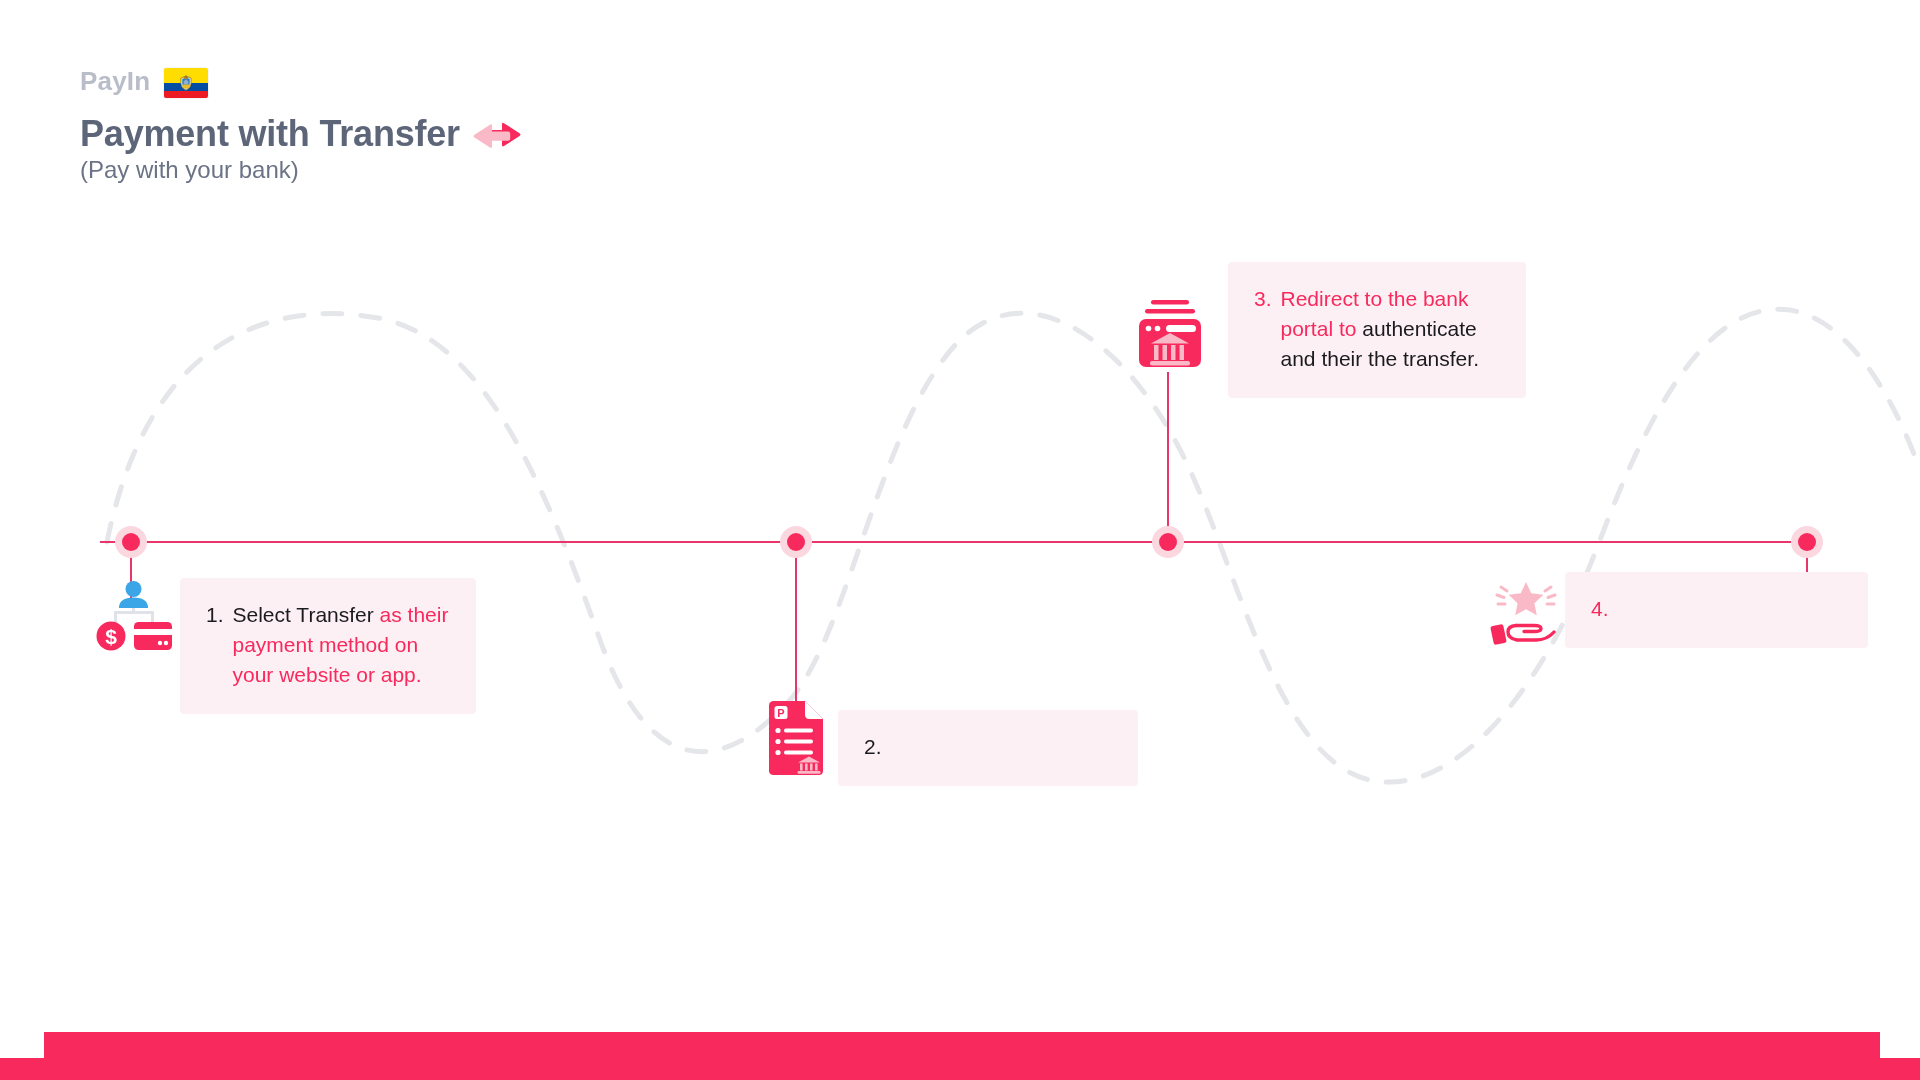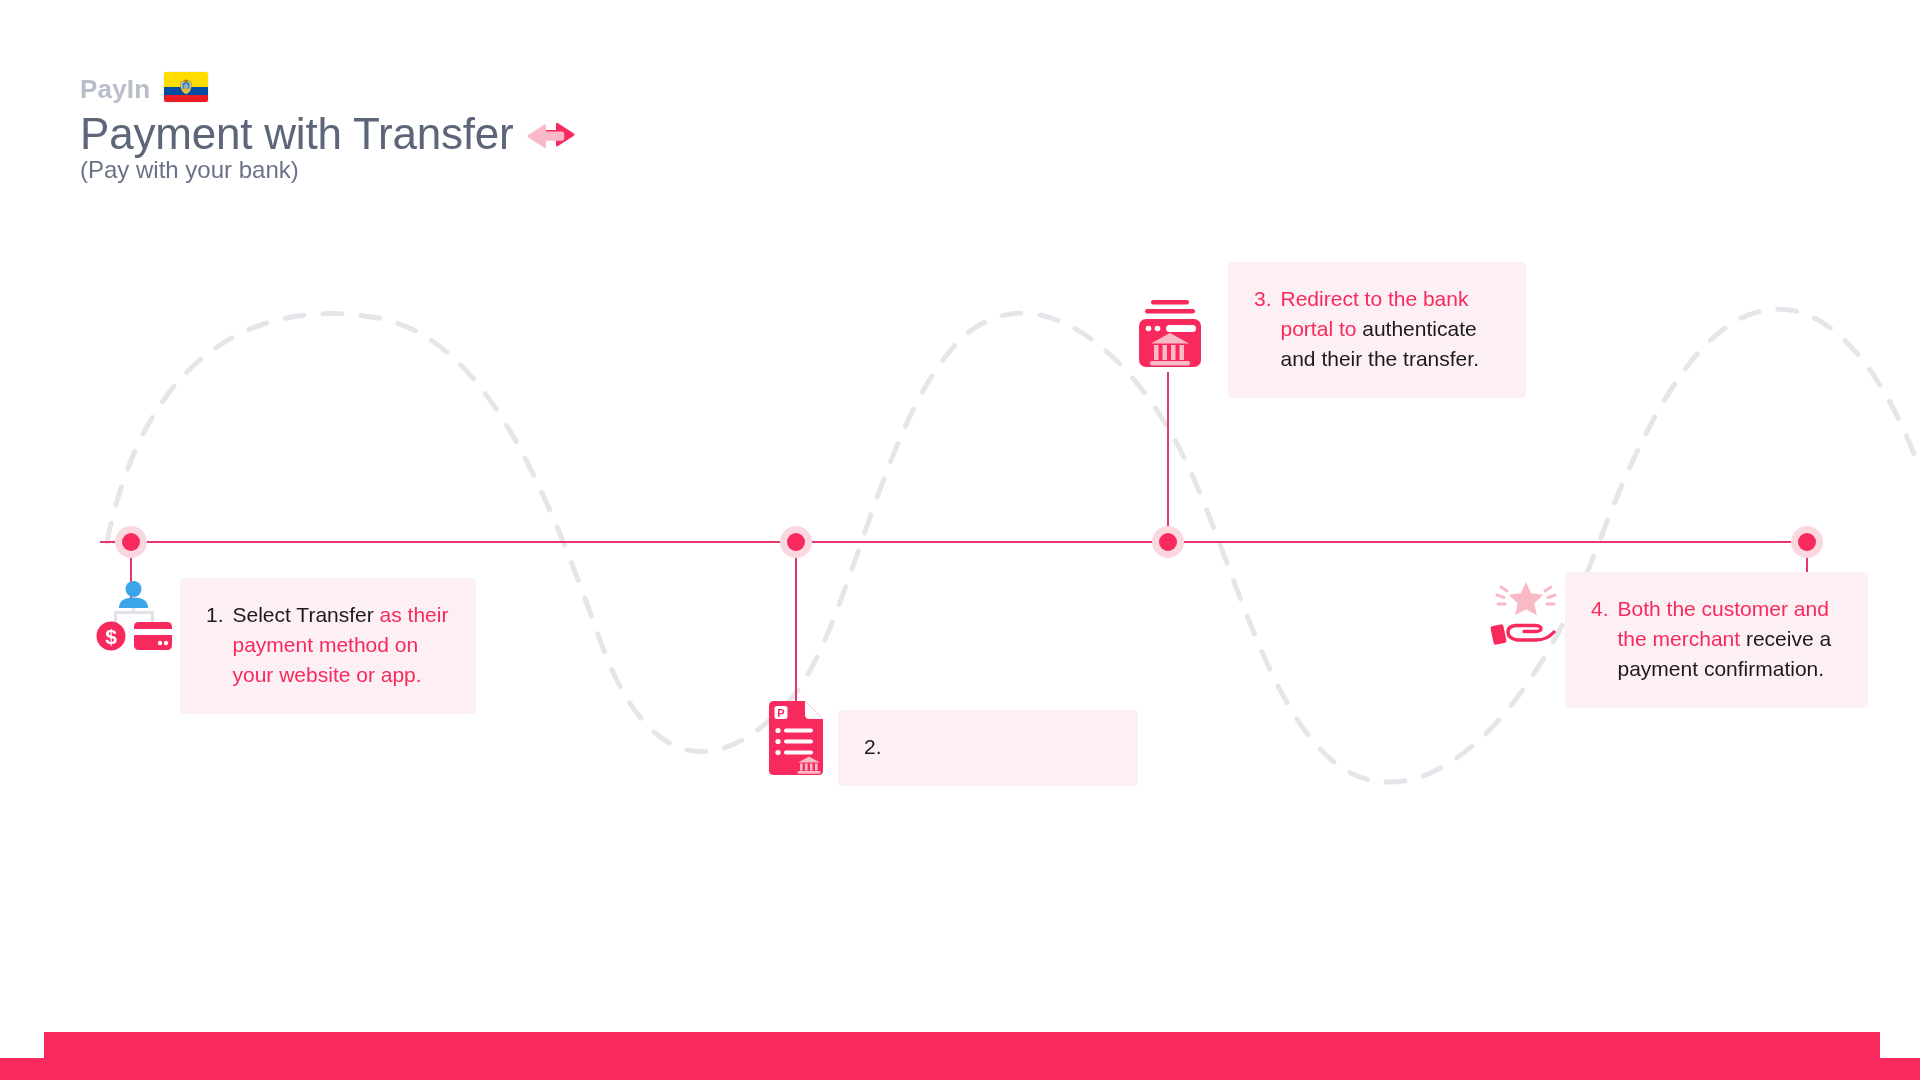--- a/index.html
+++ b/index.html
@@ -19,21 +19,21 @@
 
   
   .header {
     position: absolute;
     left: 80px;
     top: 68px;
   }
 
   .eyebrow-row {
     display: flex;
-    align-items: flex-end;
+    align-items: flex-start;
     gap: 14px;
     height: 34px;
   }
 
   .eyebrow-text {
     font-size: 26px;
     font-weight: 700;
     color: #b9bdc9;
     letter-spacing: 0.2px;
     line-height: 1;
@@ -60,22 +60,22 @@
 
   .title-row {
     display: flex;
     align-items: center;
     gap: 12px;
     margin-top: 8px;
     height: 48px;
   }
 
   .title-text {
-    font-size: 44px;
-    font-weight: 400;
+    font-size: 36px;
+    font-weight: 700;
     color: #5d6579;
     letter-spacing: -0.2px;
     line-height: 1;
     white-space: nowrap;
   }
 
   .arrows-icon { width: 52px; height: 42px; flex: none; }
 
   .subtitle {
     margin-top: 0;
@@ -304,20 +304,19 @@
       <line x1="66" y1="26" x2="59" y2="26"></line>
     </g>
     <path d="M28 47.5 L46 47.5 Q53 47.5 53 50.5 Q53 53.5 46 53.5 L36 53.5" fill="none" stroke="#f8295d" stroke-width="3.4" stroke-linecap="round" stroke-linejoin="round"></path>
     <path d="M28 47.5 Q20 48, 20 54 Q20 60.5, 29 62 L48 62 Q59 62, 66 54" fill="none" stroke="#f8295d" stroke-width="3.4" stroke-linecap="round" stroke-linejoin="round"></path>
     <rect x="4" y="47" width="13" height="19" rx="2.5" fill="#f8295d" transform="rotate(-12 10.5 56.5)"></rect>
   </svg>
 
   <div class="callout" style="left:1565px; top:572px; width:303px;">
     <div class="body">
       <span class="num hl">4.</span>
-      <span class="txt"><span class="hl">Both the customer and the merchant </span><span>receive a payment confirmation.</span></span>
     </div>
   </div>
 
 </div>
 
 <div class="footer-bar-top"></div>
 <div class="footer-bar-bottom"></div>
 
 </body></html>

